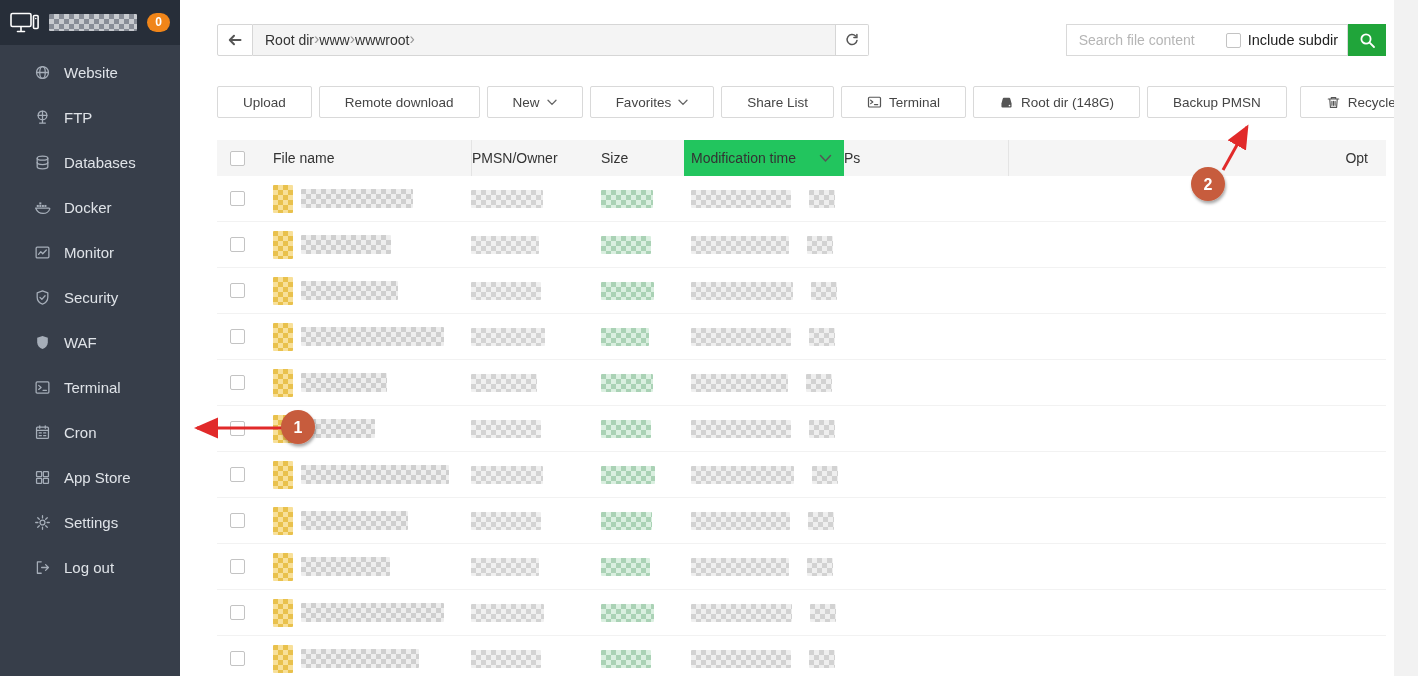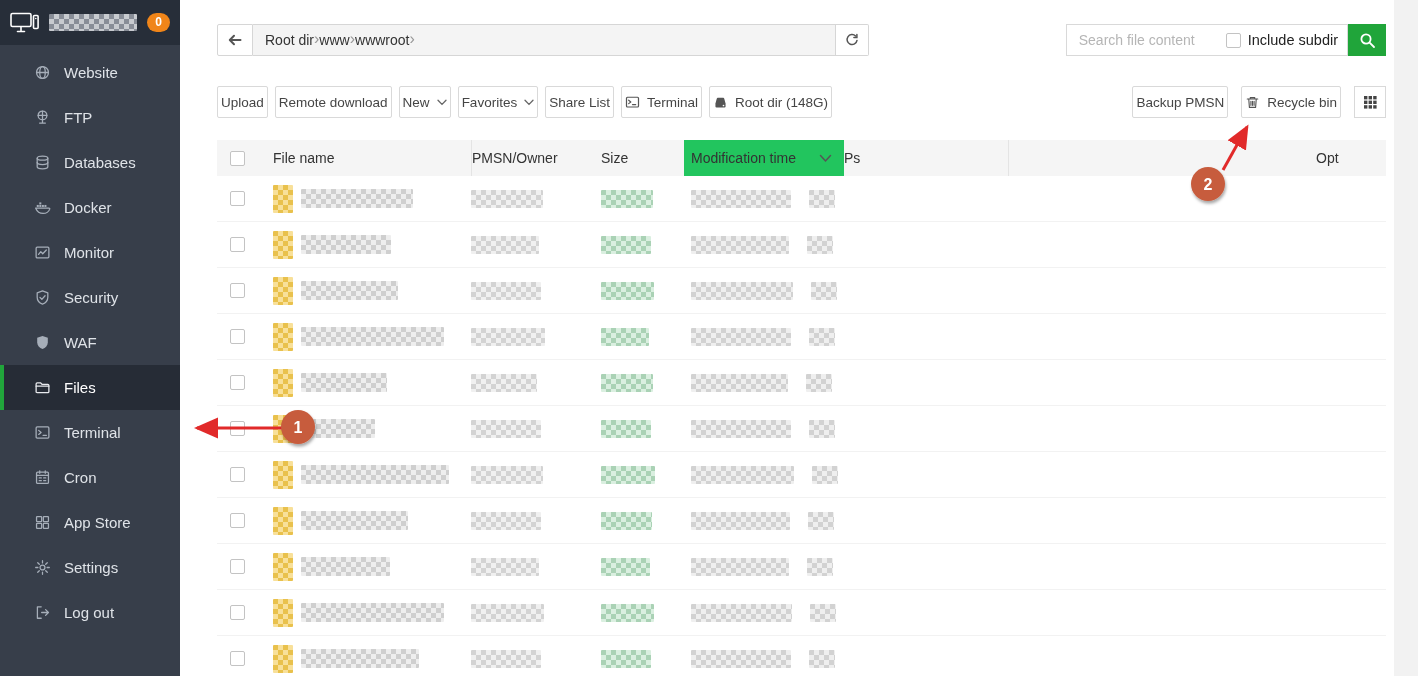--- a/index.html
+++ b/index.html
@@ -45,36 +45,36 @@
   .search-input{border:none;outline:none;width:138px;font-size:14px;color:#333;background:transparent;font-family:inherit;}
   .search-input::placeholder{color:#b5b5b5;}
   .cb{appearance:none;-webkit-appearance:none;width:15px;height:15px;border:1px solid #c3c3c3;border-radius:2px;
     background:#fff;margin:0;cursor:pointer;flex:none;}
   .subdir-label{font-size:14.5px;color:#222;white-space:nowrap;cursor:pointer;}
   .btn-search{width:38px;height:32px;background:#20a53a;border:none;display:flex;align-items:center;
     justify-content:center;cursor:pointer;padding:0;}
   
   .toolbar{margin-top:30px;display:flex;align-items:center;gap:7px;}
   .tb-btn{height:32px;border:1px solid #d9d9d9;background:#fff;border-radius:2px;display:inline-flex;align-items:center;
-    gap:7px;padding:0 3px;font-size:13.5px;color:#454545;cursor:pointer;font-family:inherit;white-space:nowrap;box-sizing:border-box;}
+    gap:7px;padding:0 25px;font-size:13.5px;color:#454545;cursor:pointer;font-family:inherit;white-space:nowrap;box-sizing:border-box;}
   .tb-btn .icn{display:flex;align-items:center;color:#555;}
   .tb-right{margin-left:auto;display:flex;gap:13px;align-items:center;}
   .vt-group{display:flex;}
   .vt{width:32px;height:32px;border:1px solid #d9d9d9;background:#fff;display:flex;align-items:center;
     justify-content:center;cursor:pointer;padding:0;box-sizing:border-box;}
   
   .thead{margin-top:22px;height:36px;background:#f5f5f5;display:flex;align-items:stretch;font-size:14px;color:#333;}
   .c-check{width:44px;display:flex;align-items:center;padding-left:13px;box-sizing:border-box;flex:none;}
   .c-name{width:210px;display:flex;align-items:center;padding-left:12px;box-sizing:border-box;gap:8px;flex:none;}
   .c-owner{width:130px;display:flex;align-items:center;box-sizing:border-box;flex:none;}
   .c-size{width:83px;display:flex;align-items:center;box-sizing:border-box;flex:none;}
   .c-time{width:160px;display:flex;align-items:center;padding:0 12px 0 7px;box-sizing:border-box;gap:6px;flex:none;}
   .c-ps{width:165px;display:flex;align-items:center;box-sizing:border-box;flex:none;}
   .c-flex{flex:1;}
-  .c-opt{width:70px;display:flex;align-items:center;justify-content:flex-start;padding-right:18px;box-sizing:border-box;flex:none;}
+  .c-opt{width:70px;display:flex;align-items:center;justify-content:flex-end;padding-right:18px;box-sizing:border-box;flex:none;}
   .thead .c-owner{border-left:1px solid #e4e4e4;padding-left:0;}
   .thead .c-time{background:#22c55e;cursor:pointer;}
   .thead .c-time .sort-caret{margin-left:auto;display:flex;align-items:center;color:#555;}
   .thead .c-ps{border-right:1px solid #e4e4e4;}
   .row{height:45px;display:flex;align-items:center;border-bottom:1px solid #f2f2f2;background:#fff;}
   
   .mosaic{background-image:repeating-conic-gradient(rgba(255,255,255,.5) 0% 25%, rgba(0,0,0,0.06) 0% 50%);
     background-size:10px 10px;border-radius:1px;flex:none;}
   .m-folder{width:20px;height:28px;background-color:#f3c94f;
     background-image:repeating-conic-gradient(rgba(255,255,255,.42) 0% 25%, rgba(0,0,0,0.04) 0% 50%);}
@@ -166,29 +166,20 @@
         </span>
         <span class="lbl">Security</span>
       </div>
       <div class="side-item">
         <span class="icn">
           <svg width="17" height="17" viewBox="0 0 16 16" fill="none" stroke="currentColor" stroke-width="1.2" stroke-linecap="round" stroke-linejoin="round">
             <path fill="currentColor" stroke="none" d="M8 1.8 13 3.6v4.2c0 3.2-2.1 5.4-5 6.4-2.9-1-5-3.2-5-6.4V3.6z"></path>
           </svg>
         </span>
         <span class="lbl">WAF</span>
-      </div>
-      <div class="side-item active">
-        <span class="icn">
-          <svg width="17" height="17" viewBox="0 0 16 16" fill="none" stroke="currentColor" stroke-width="1.2" stroke-linecap="round" stroke-linejoin="round">
-            <path d="M2 4.6c0-.6.4-1 1-1h3.1L7.7 5.1H13c.6 0 1 .4 1 1v5.8c0 .6-.4 1-1 1H3c-.6 0-1-.4-1-1z"></path>
-            <path d="M2 6.8h12"></path>
-          </svg>
-        </span>
-        <span class="lbl">Files</span>
       </div>
       <div class="side-item">
         <span class="icn">
           <svg width="17" height="17" viewBox="0 0 16 16" fill="none" stroke="currentColor" stroke-width="1.2" stroke-linecap="round" stroke-linejoin="round">
             <rect x="2" y="2.8" width="12" height="10.4" rx="1"></rect>
             <path d="M4.4 6l2.3 1.9-2.3 1.9"></path>
             <path d="M8.5 10.6h3.2"></path>
           </svg>
         </span>
         <span class="lbl">Terminal</span>

